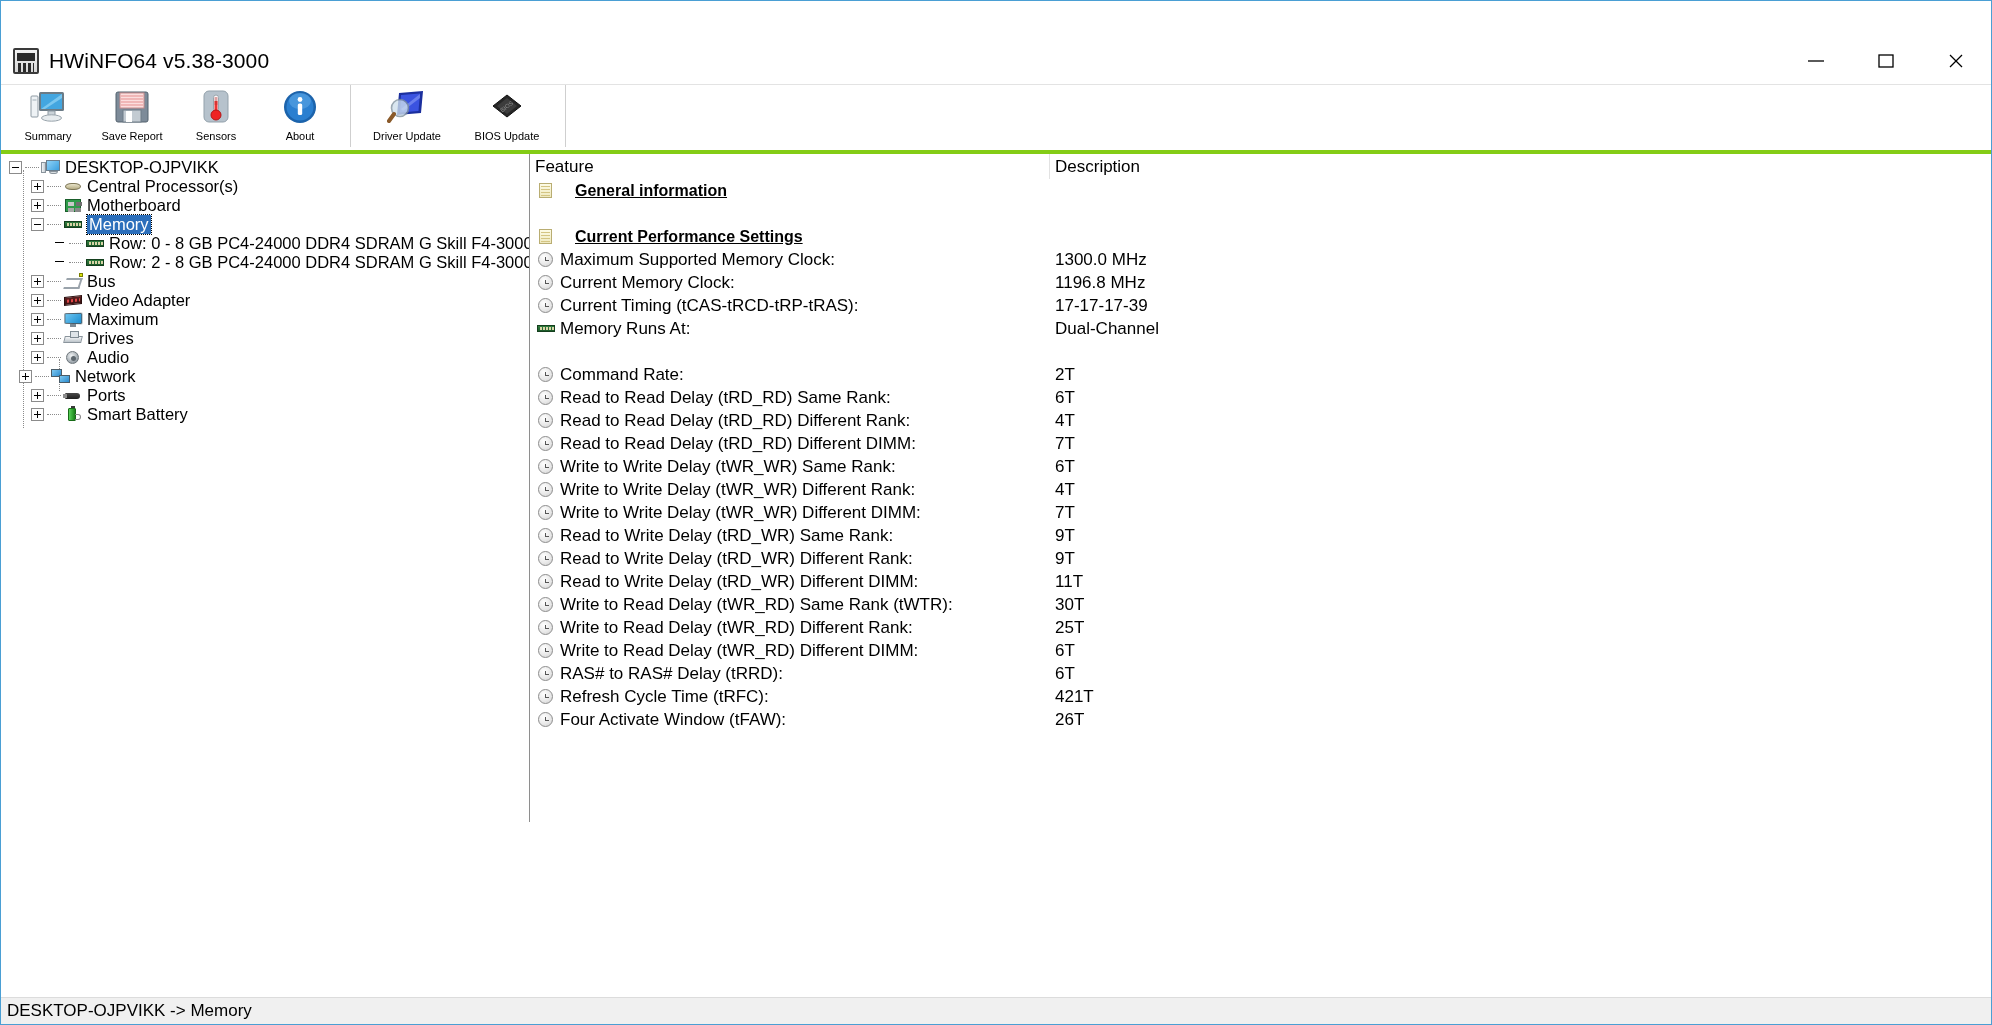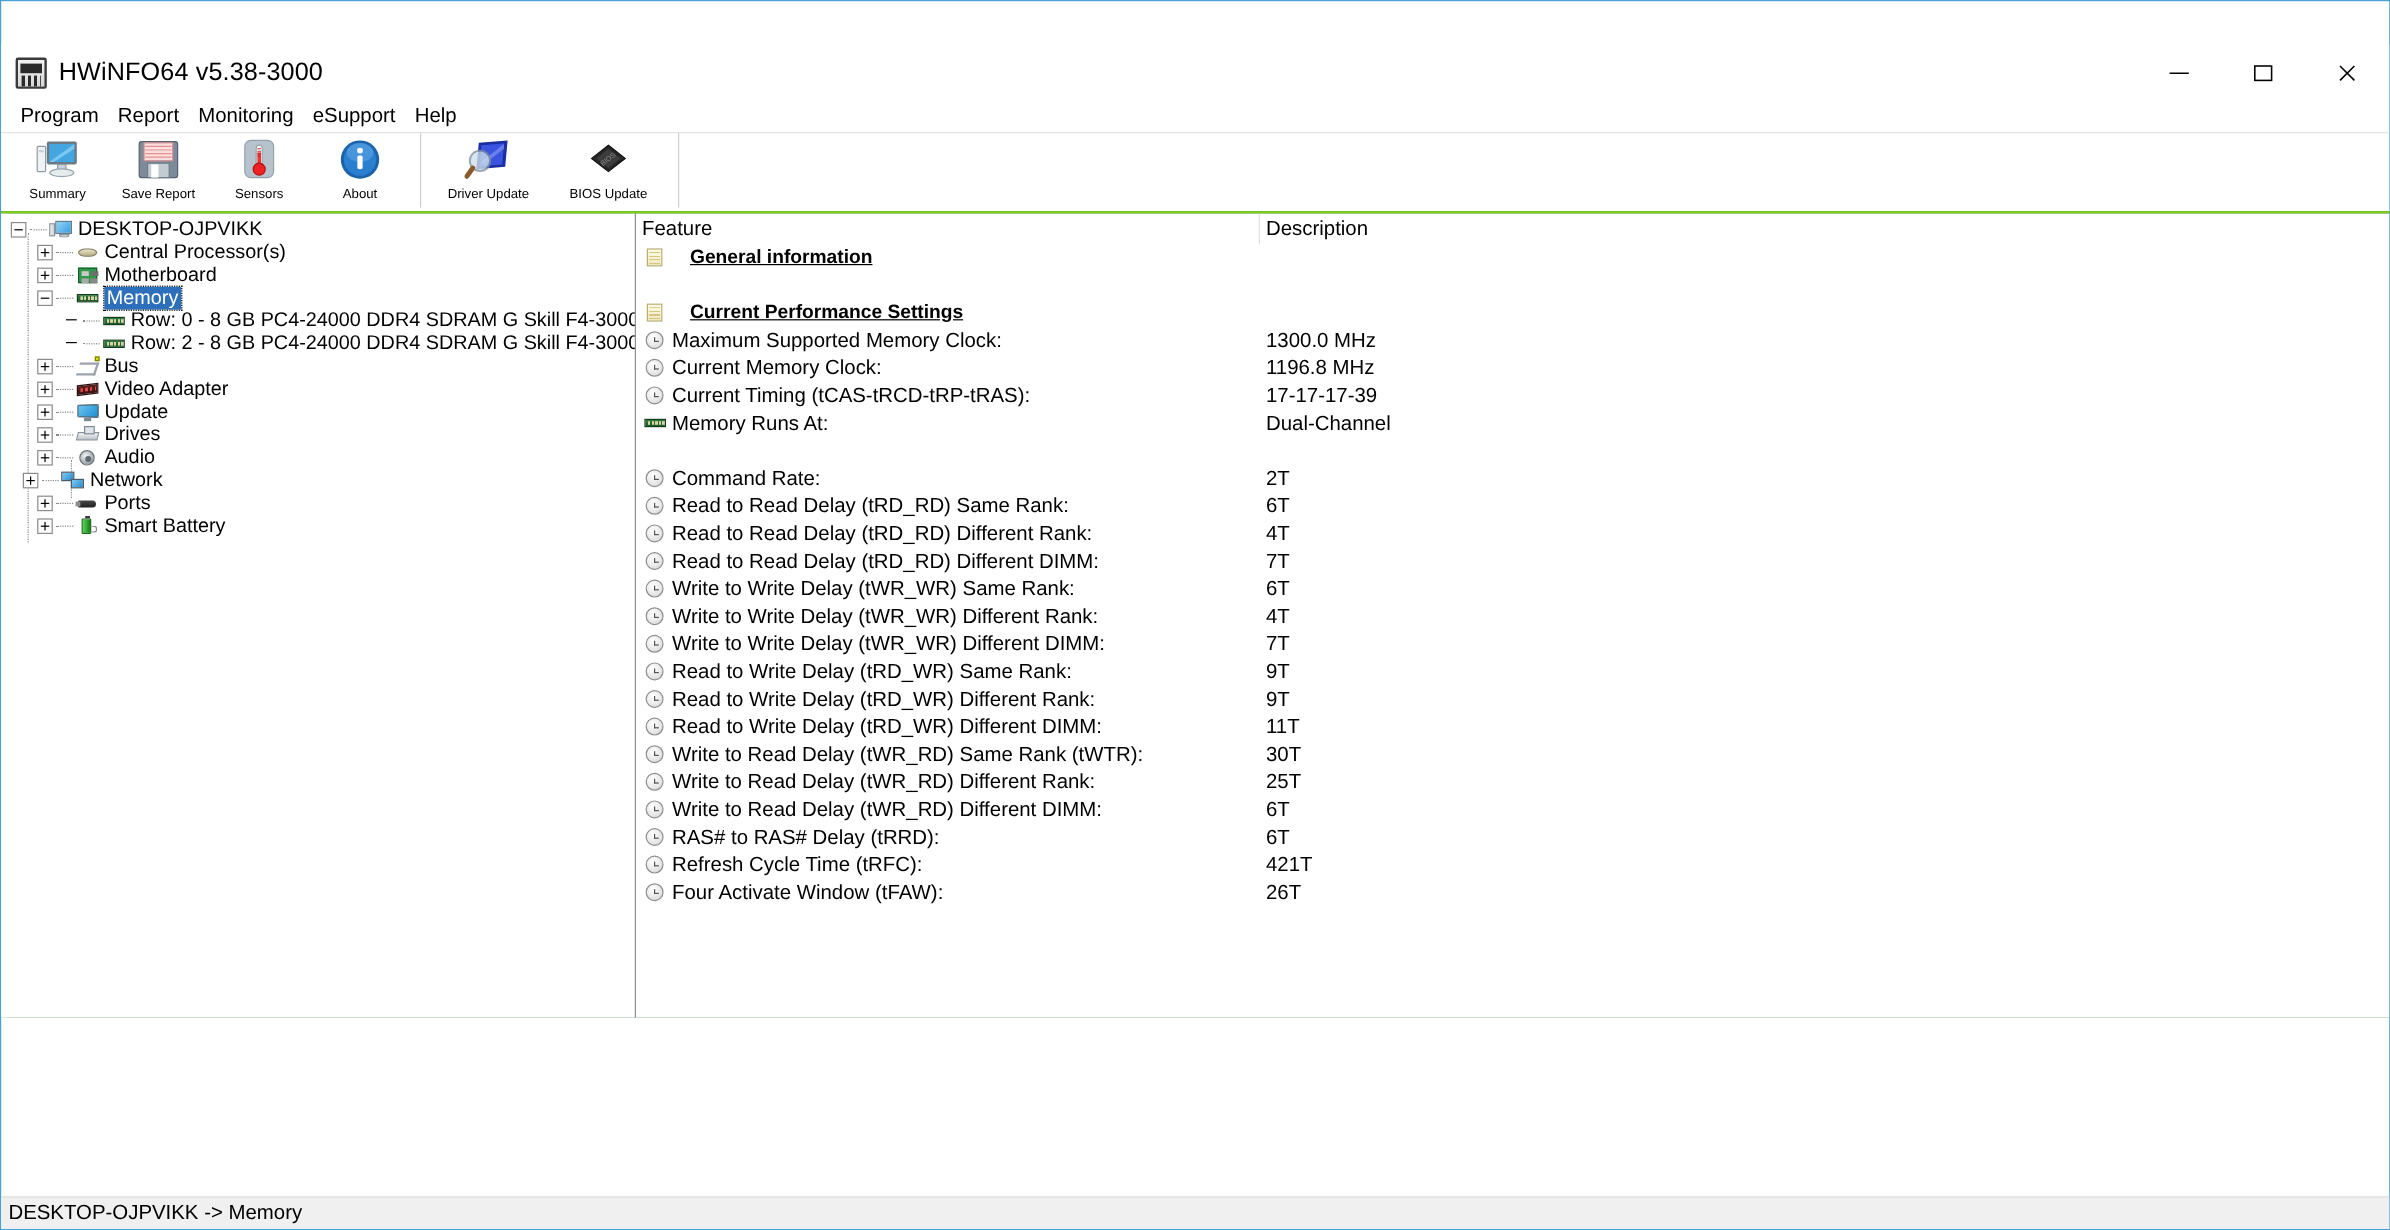--- a/index.html
+++ b/index.html
@@ -103,22 +103,22 @@
   .tb-sep {
     width: 1px; height: 62px; background: #cfcfcf;
     margin: 0 6px 0 8px; align-self: flex-start;
   }
 
   
   .body-area {
     position: relative;
     height: 672px;
     display: flex;
-    border-top: 2px solid #84cc16;
-    background: #15803d;
+    border-top: 4px solid #84cc16;
+    background: #a16207;
   }
   .left-pane {
     width: 529px;
     position: relative;
     background: #ffffff;
     border-right: 1px solid #8e8e8e;
     overflow: hidden;
   }
   .tree { padding-top: 4px; position: relative; }
   .tnode {
@@ -350,27 +350,20 @@
       </div>
       <div class="win-btn">
         <svg width="20" height="16" viewBox="0 0 20 16">
             <line x1="4" y1="2" x2="16" y2="14" stroke="#000" stroke-width="1.3"></line>
             <line x1="16" y1="2" x2="4" y2="14" stroke="#000" stroke-width="1.3"></line>
           </svg>
       </div>
     </div>
   </div>
 
-  <div class="menubar">
-    <div class="menu-item">Program</div>
-    <div class="menu-item">Report</div>
-    <div class="menu-item">Monitoring</div>
-    <div class="menu-item">eSupport</div>
-    <div class="menu-item">Help</div>
-  </div>
 
   <div class="toolbar">
 
     <div class="tb-btn">
       <div class="tb-icon">
         <svg width="40" height="36" viewBox="0 0 40 36">
           <rect x="3" y="7" width="7" height="21" rx="1" fill="#eef2f5" stroke="#8e9aa3"></rect>
           <rect x="4.5" y="10" width="4" height="2" fill="#c7d0d6"></rect>
           <rect x="11" y="3" width="25" height="19" rx="1.5" fill="#6b7b86"></rect>
           <rect x="13" y="5" width="21" height="15" fill="#43a6e0"></rect>
@@ -552,21 +545,21 @@
           </div>
           <div class="tnode" style="padding-left: 30px;">
             <div class="expander plus"></div>
             <div class="dots"></div>
             <div class="tico">
               <div class="ico-monitor">
                 <div class="scr"></div>
                 <div class="stand"></div>
               </div>
             </div>
-            <span class="tlabel">Update</span>
+            <span class="tlabel">Maximum</span>
           </div>
           <div class="tnode" style="padding-left: 30px;">
             <div class="expander plus"></div>
             <div class="dots"></div>
             <div class="tico">
               <div class="ico-drive">
                 <div class="body"></div>
                 <div class="fd"></div>
               </div>
             </div>

